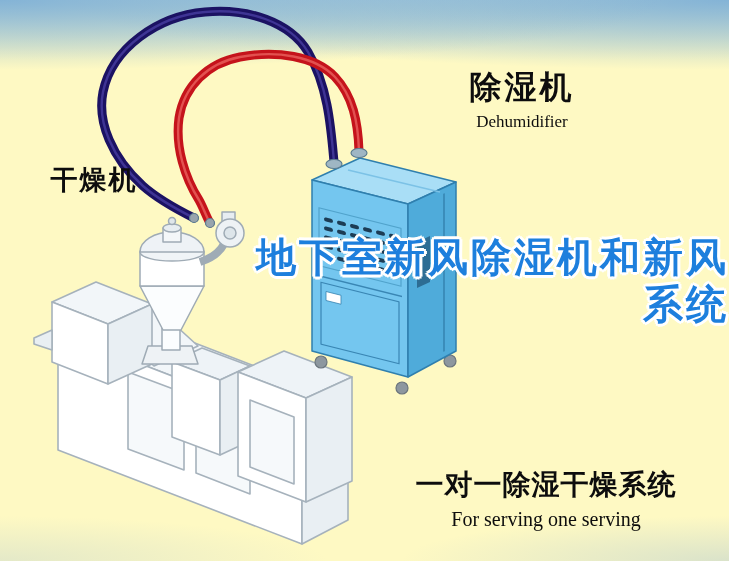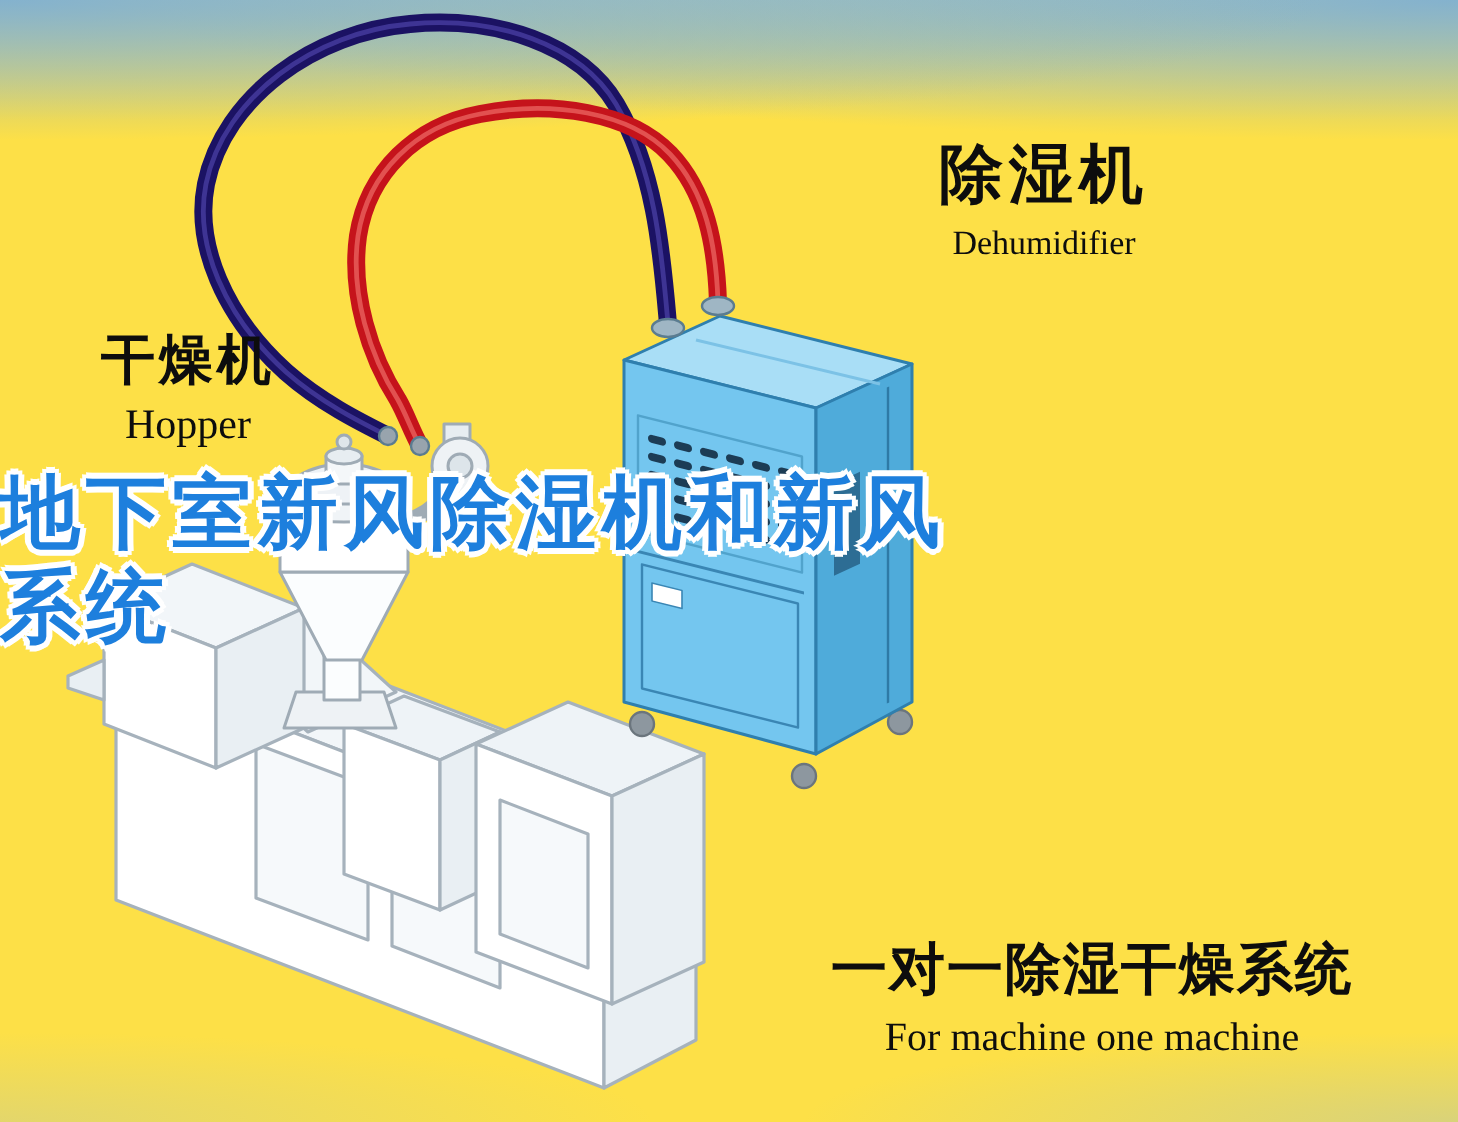--- a/index.html
+++ b/index.html
@@ -1,17 +1,17 @@
 <!DOCTYPE html>
 <html style="--title-blue: #1d7fdd; --hose-red: #c5131b; --hose-navy: #1b1263; --dehumidifier-front: #74c6ef; --dehumidifier-side: #4fabda; --dehumidifier-top: #a9def6; --label-text: #0d0d0d; --sky-top: #9ec9e8;"><head>
 <meta charset="utf-8">
 <style>
   html,body { margin:0; padding:0; background:#fff; }
   .stage {
-    position:relative; width:729px; height:561px; overflow:hidden; background:#fde047;
+    position:relative; width:729px; height:561px; overflow:hidden; background:#fef9c3;
     font-family:"Liberation Sans","DejaVu Sans",sans-serif;
   }
   .bg {
     position:absolute; inset:0; pointer-events:none;
     background:
       radial-gradient(130% 100px at 0% 0%, rgba(120,172,214,0.85), rgba(120,172,214,0) 70%),
       radial-gradient(130% 100px at 100% 0%, rgba(120,172,214,0.85), rgba(120,172,214,0) 70%),
       linear-gradient(180deg, rgba(158,201,232,0.55) 0px, rgba(255,255,255,0) 60px),
       radial-gradient(60% 60px at 100% 100%, rgba(150,185,215,0.35), rgba(150,185,215,0) 75%),
       radial-gradient(60% 60px at 0% 100%, rgba(150,185,215,0.25), rgba(150,185,215,0) 75%);
@@ -20,21 +20,21 @@
   .label { position:absolute; text-align:center; color:var(--label-text,#0d0d0d); }
   .label .cn { font-weight:700; }
   .serif { font-family:"Liberation Serif","DejaVu Serif",serif; }
   .label-dehumidifier { left:422px; top:66px; width:200px; }
   .label-dehumidifier .cn { font-size:32px; letter-spacing:3px; }
   .label-dehumidifier .en { font-size:17px; margin-top:2px; }
   .label-hopper { left:32px; top:162px; width:124px; }
   .label-hopper .cn { font-size:27px; letter-spacing:2px; }
   .label-hopper .en { font-size:21px; margin-top:2px; }
   .watermark {
-    position:absolute; left:0; top:234px; width:729px; text-align:left;
+    position:absolute; left:0; top:234px; width:729px; text-align:right;
     color:var(--title-blue,#1d7fdd); font-weight:700; font-size:40px; line-height:1.18;
     letter-spacing:3px;
     text-shadow:
       -2px -2px 0 #fff, 2px -2px 0 #fff, -2px 2px 0 #fff, 2px 2px 0 #fff,
       0 -3px 0 #fff, 0 3px 0 #fff, -3px 0 0 #fff, 3px 0 0 #fff;
   }
   .label-caption { left:398px; top:466px; width:296px; }
   .label-caption .cn { font-size:28px; letter-spacing:1px; }
   .label-caption .en { font-size:20px; margin-top:4px; }
 </style>
@@ -173,25 +173,24 @@
     </g>
   </svg>
 
   <div class="label label-dehumidifier">
     <div class="cn">除湿机</div>
     <div class="en serif">Dehumidifier</div>
   </div>
 
   <div class="label label-hopper">
     <div class="cn">干燥机</div>
-    <div class="en serif">Hopper</div>
   </div>
 
   <div class="watermark">
     <div>地下室新风除湿机和新风</div>
     <div>系统</div>
   </div>
 
   <div class="label label-caption">
     <div class="cn">一对一除湿干燥系统</div>
-    <div class="en serif">For machine one machine</div>
+    <div class="en serif">For serving one serving</div>
   </div>
 </div>
 
 </body></html>

